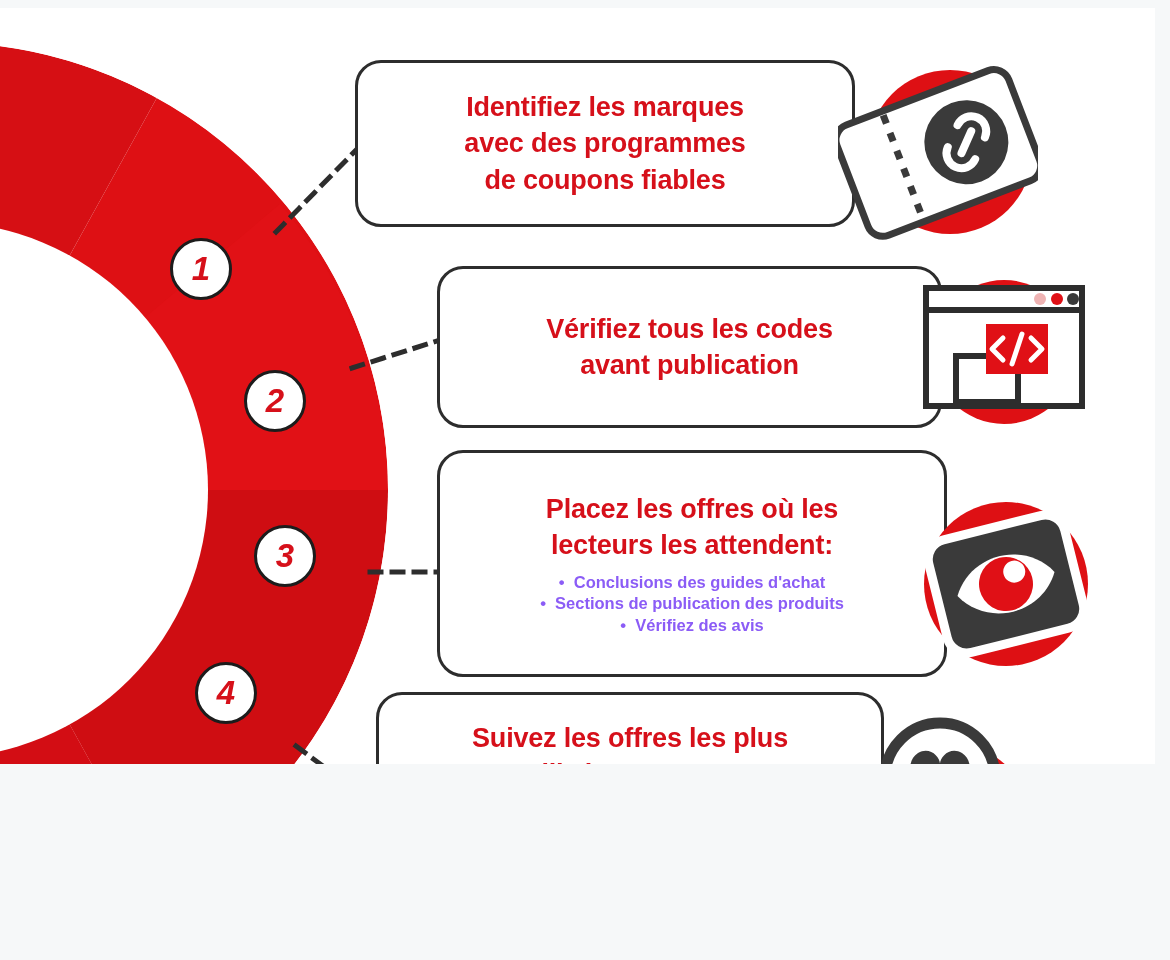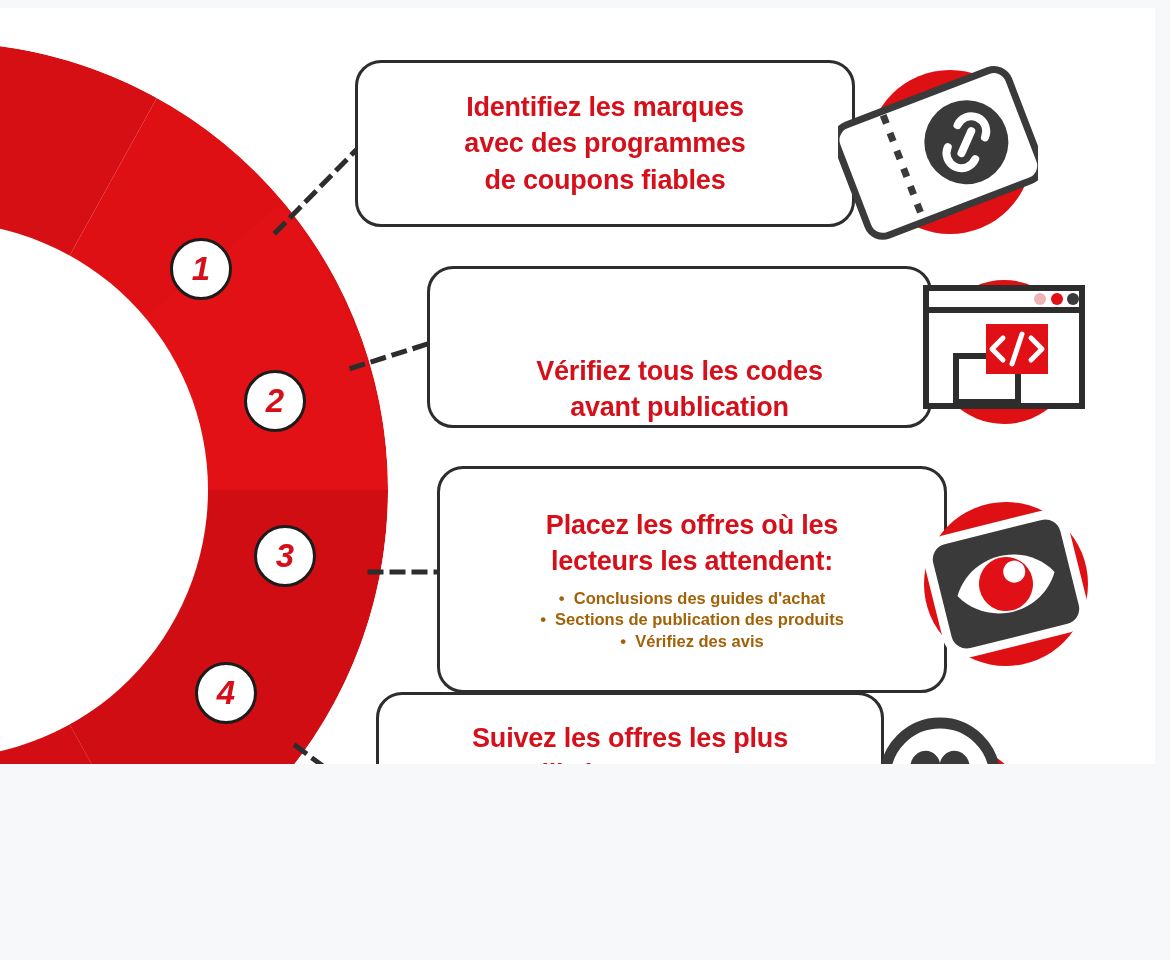--- a/index.html
+++ b/index.html
@@ -92,35 +92,35 @@
     font-size: 27px;
     line-height: 1.34;
     letter-spacing: -0.2px;
     padding: 0 18px;
     white-space: pre-line;
   }
   .card-bullets {
     margin: 9px 0 0 0;
     padding: 0;
     list-style: none;
-    color: #a16207;
+    color: #8b5cf6;
     font-weight: bold;
     font-size: 16.5px;
     line-height: 1.3;
   }
   .card-bullets li {
     white-space: nowrap;
   }
   .card-bullets li::before {
     content: "\2022\00a0\00a0";
   }
 
   #card-1 { left: 355px; top: 52px;  width: 500px; height: 167px; }
-  #card-2 { left: 427px; top: 258px; width: 505px; height: 162px; justify-content: flex-end; }
-  #card-3 { left: 437px; top: 458px; width: 510px; height: 227px; }
+  #card-2 { left: 437px; top: 258px; width: 505px; height: 162px; }
+  #card-3 { left: 437px; top: 442px; width: 510px; height: 227px; }
   #card-4 { left: 376px; top: 684px; width: 508px; height: 165px; }
 
   
   .icon-cluster {
     position: absolute;
     z-index: 5;
   }
   #icon-1 { left: 838px; top: 44px;  width: 200px; height: 200px; }
   #icon-2 { left: 918px; top: 258px; width: 172px; height: 172px; }
   #icon-3 { left: 920px; top: 490px; width: 172px; height: 172px; }

